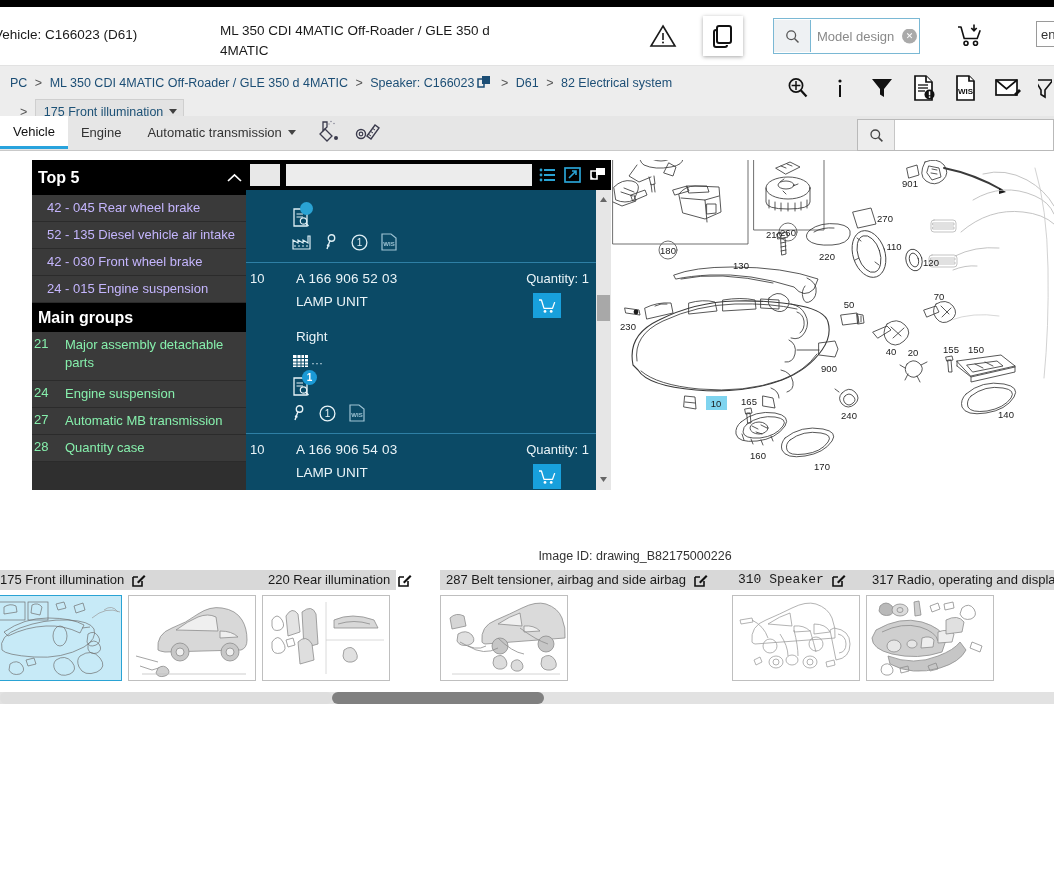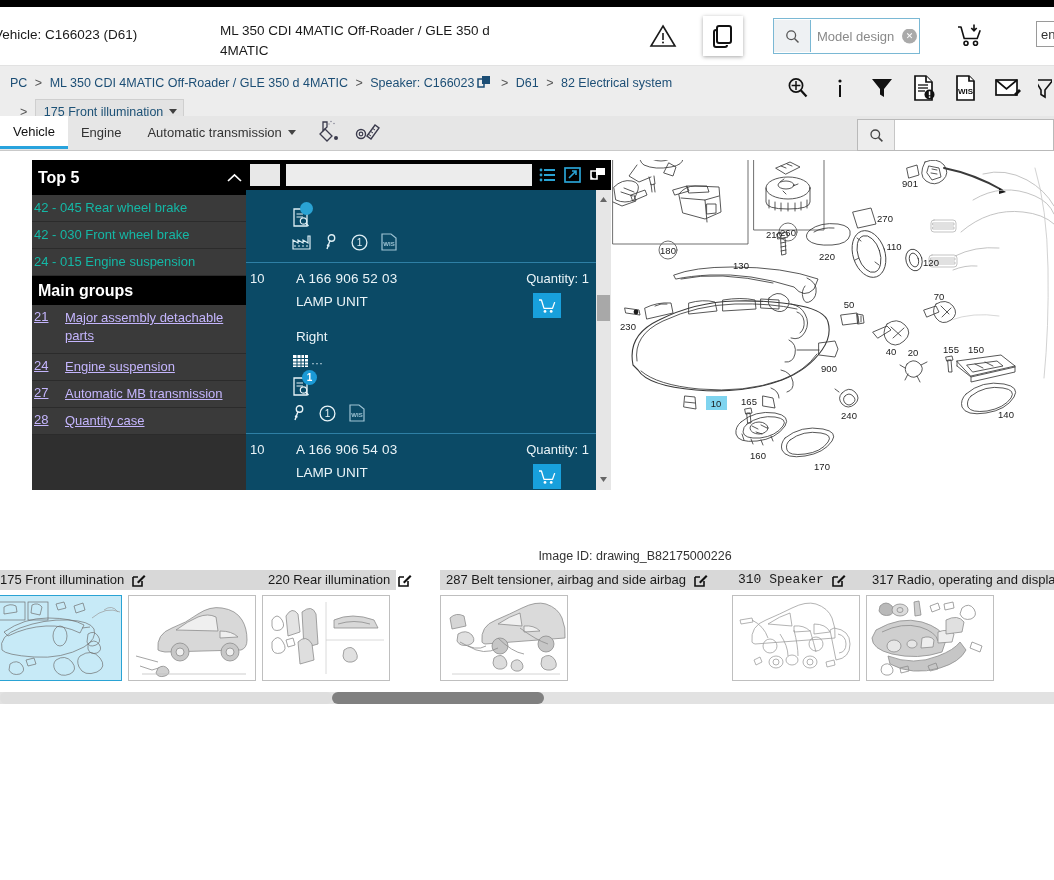--- a/index.html
+++ b/index.html
@@ -46,23 +46,23 @@
   .tabicons{float:left;display:flex;align-items:center;height:33px;gap:12px;padding-left:10px;}
   .tabsearch{position:absolute;right:0;top:3px;display:flex;height:30px;border:1px solid #b9b9b9;background:#fff;}
   .tabsearch .ts-ico{width:36px;background:#ededed;display:flex;align-items:center;justify-content:center;border-right:1px solid #c6c6c6;}
   .tabsearch input{width:150px;border:0;outline:0;font-size:13px;padding-left:6px;font-family:inherit;background:#fff;}
 
   
   .leftpanel{position:absolute;left:0;top:160px;width:241px;height:330px;background:#2f2f2f;margin-left:32px;}
   .lp-head{height:35px;background:#000;color:#fff;display:flex;align-items:center;padding:0 6px 0 6px;box-sizing:border-box;}
   .lp-head .t{font-size:16px;font-weight:bold;flex:1;}
   .lp-head .hbtn{width:22px;height:24px;display:flex;align-items:center;justify-content:center;}
-  .lp-row{height:26px;line-height:26px;background:#3a3a3a;color:#14b8a6;font-size:13px;padding-left:2px;border-bottom:1px solid #2b2b2b;white-space:nowrap;overflow:hidden;text-overflow:ellipsis;}
+  .lp-row{height:26px;line-height:26px;background:#3a3a3a;color:#c4b5fd;font-size:13px;padding-left:15px;border-bottom:1px solid #2b2b2b;white-space:nowrap;overflow:hidden;text-overflow:ellipsis;}
   .mg-wrap{position:relative;}
-  .mg-row{background:#3a3a3a;color:#c4b5fd;font-size:13px;border-bottom:1px solid #2b2b2b;display:flex;padding:4px 0;min-height:18px;text-decoration:underline;}
+  .mg-row{background:#3a3a3a;color:#86efac;font-size:13px;border-bottom:1px solid #2b2b2b;display:flex;padding:4px 0;min-height:18px;}
   .mg-row .num{width:33px;padding-left:2px;box-sizing:border-box;}
   .mg-row .lbl{flex:1;padding-right:20px;line-height:18px;}
   .mg-scroll{position:absolute;right:0;top:0;width:16px;height:135px;background:#d9d9d9;}
   .mg-scroll .thumb{position:absolute;left:2px;top:28px;width:12px;height:30px;background:#a6a6a6;}
   .mg-scroll .ar{position:absolute;left:0;width:16px;height:16px;display:flex;align-items:center;justify-content:center;}
   .mg-scroll .ar.up{top:2px;}
   .mg-scroll .ar.dn{bottom:2px;}
 
   
   .partspanel{position:absolute;left:246px;top:160px;width:365px;height:330px;background:#0b4a66;overflow:hidden;}
@@ -280,20 +280,21 @@
           </svg>
       </div>
       <div class="hbtn">
         <svg width="18" height="13" viewBox="0 0 18 13">
             <path d="M8 2 L3 6.5 L8 11 M15 2 L10 6.5 L15 11" fill="none" stroke="#fff" stroke-width="1.7"></path>
           </svg>
       </div>
     </div>
 
     <div class="lp-row">42 - 045 Rear wheel brake</div>
+    <div class="lp-row">52 - 135 Diesel vehicle air intake</div>
     <div class="lp-row">42 - 030 Front wheel brake</div>
     <div class="lp-row">24 - 015 Engine suspension</div>
 
     <div class="lp-head" style="height:29px;">
       <div class="t">Main groups</div>
     </div>
 
     <div class="mg-wrap">
       <div class="mg-row" style="min-height:40px;">
         <div class="num">21</div>

